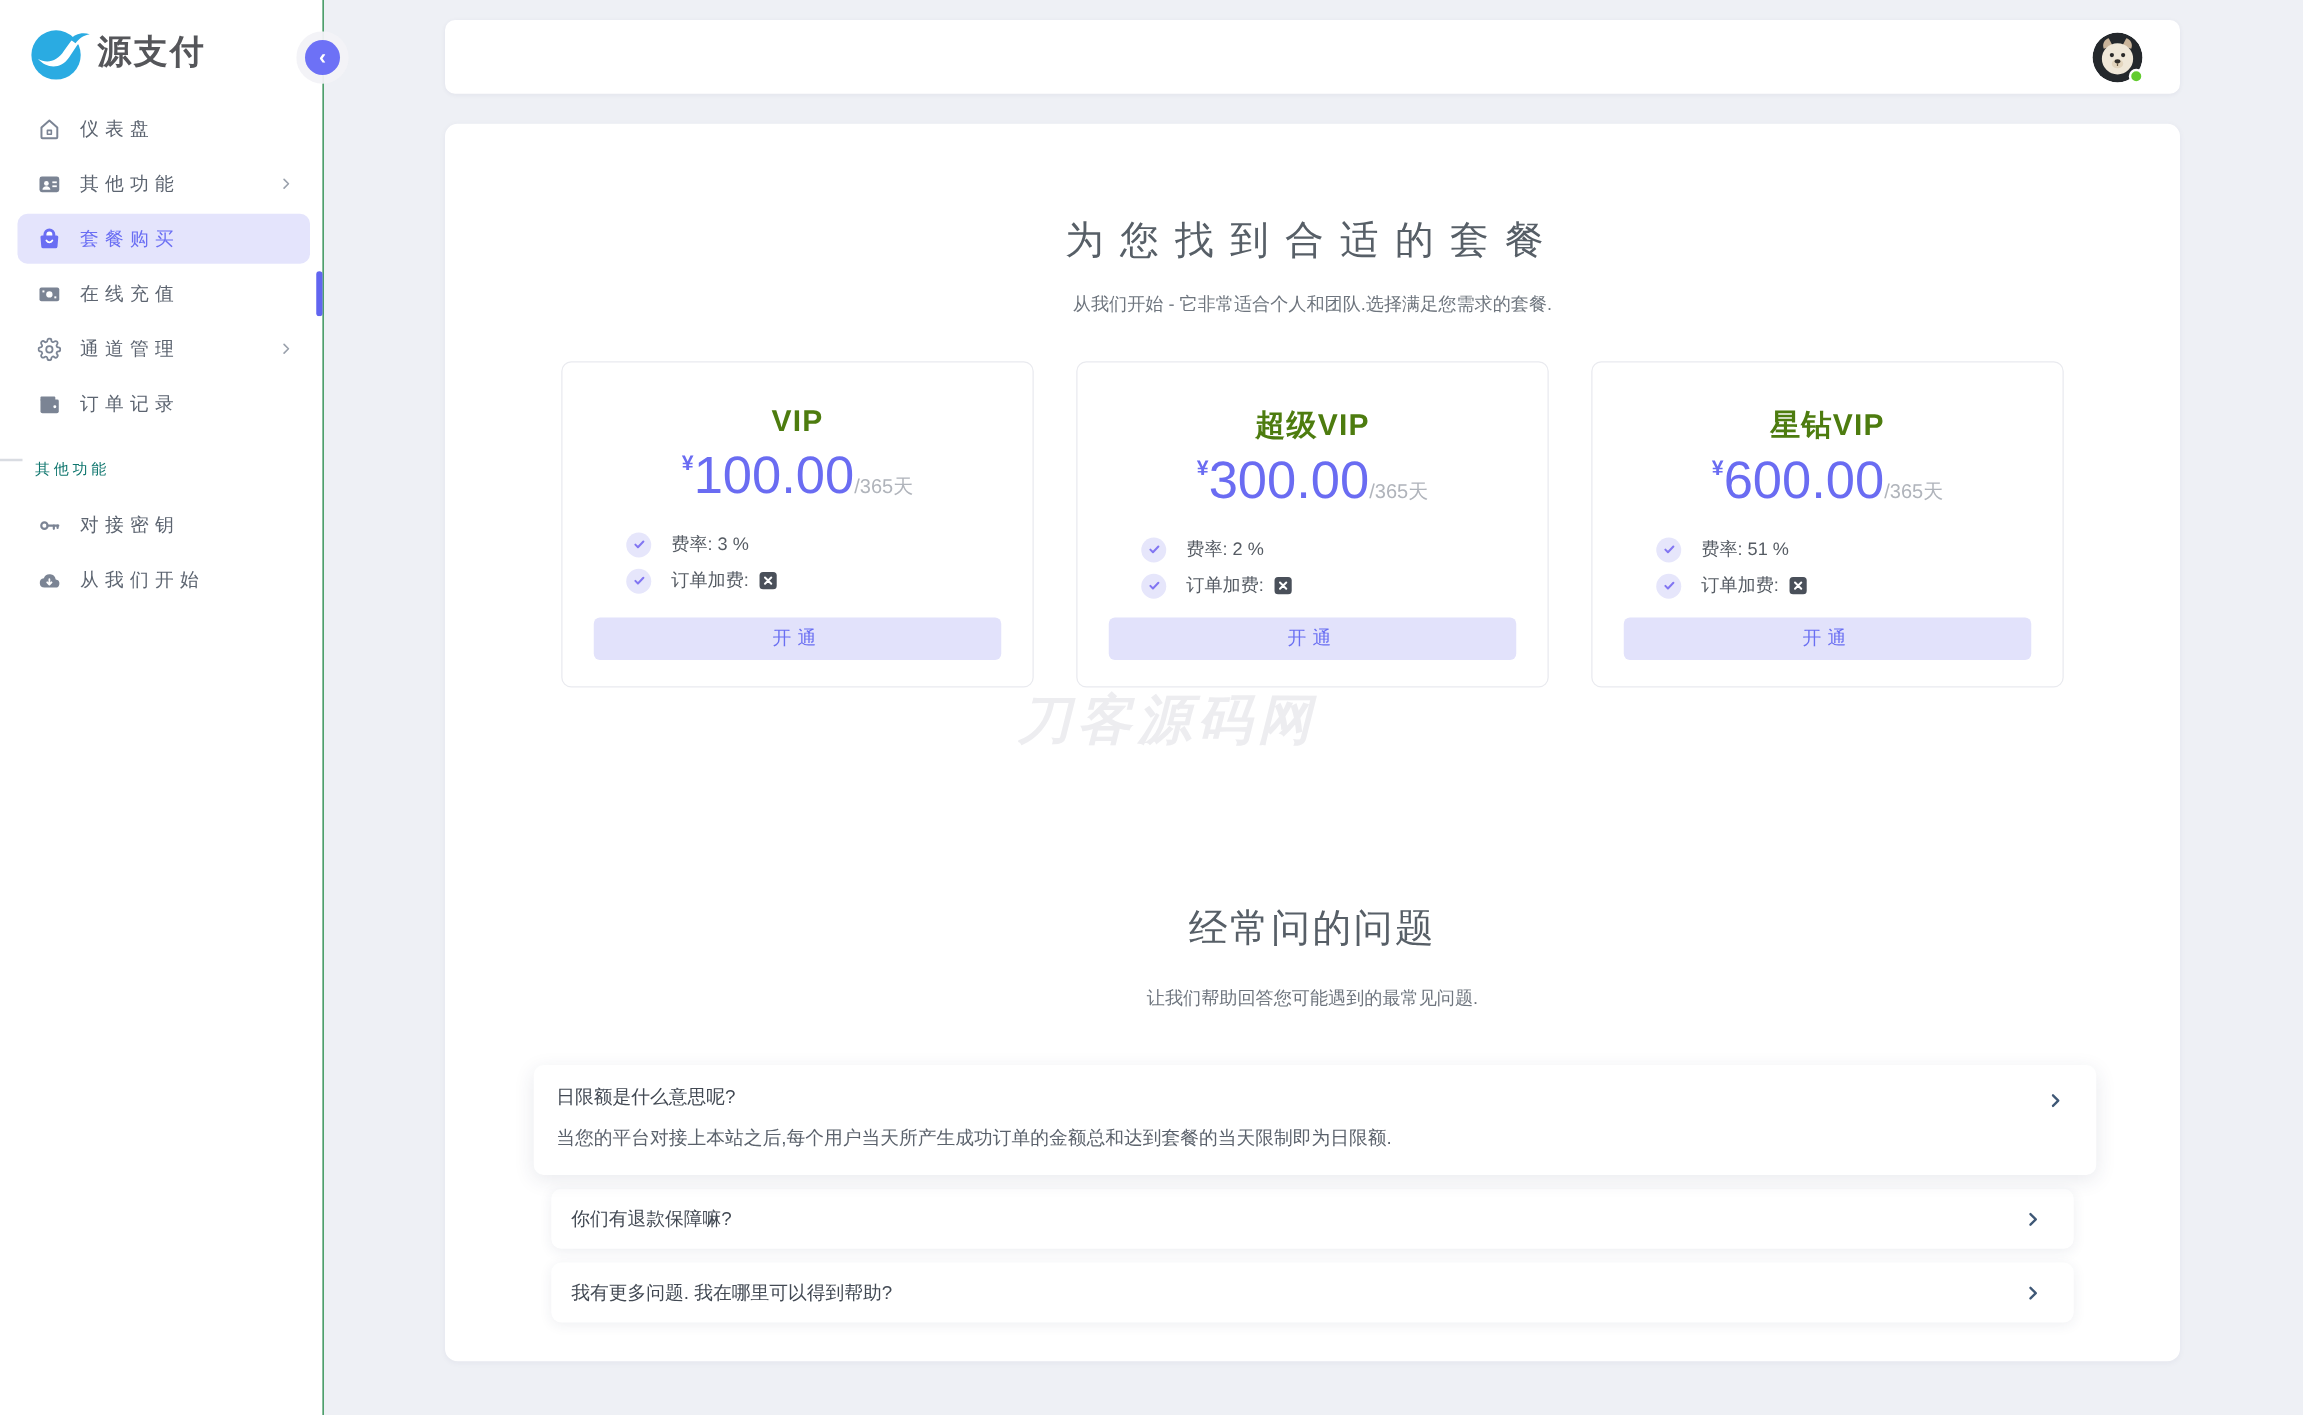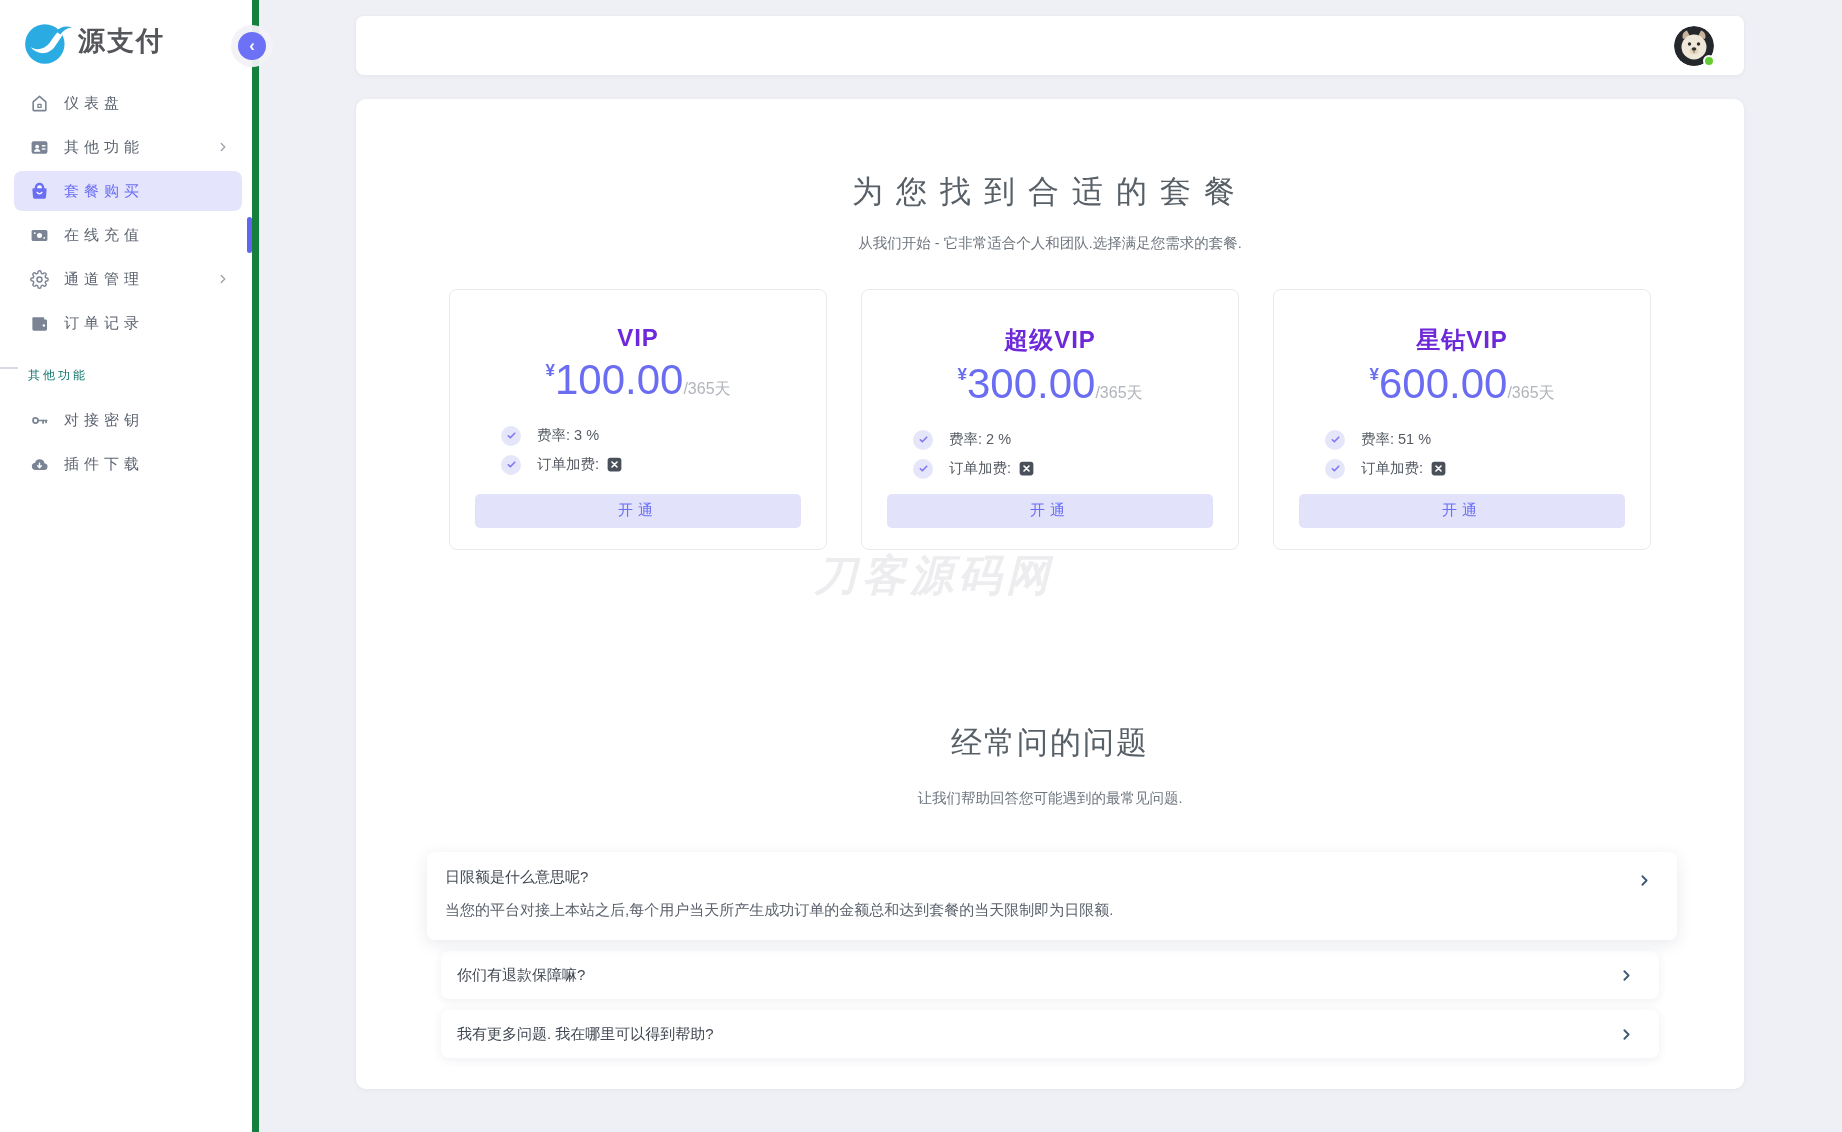--- a/index.html
+++ b/index.html
@@ -1,21 +1,21 @@
 <!DOCTYPE html>
 <html><head>
 <meta charset="utf-8">
 <style>
   html,body{margin:0;padding:0;width:1842px;height:1132px;background:#eef0f5;
     font-family:"Liberation Sans",sans-serif;overflow:hidden;}
   *{box-sizing:border-box;}
 
   
   .sidebar{position:fixed;left:0;top:0;bottom:0;width:259px;background:#fff;
-    border-right:7px solid #15803d;z-index:5;}
+    border-right:1px solid #15803d;z-index:5;}
   .logo-row{display:flex;align-items:center;padding:16px 0 10px 22px;height:76px;}
   .logo-mark{width:54px;height:46px;flex:none;}
   .logo-text{font-size:27px;font-weight:900;color:#55565a;letter-spacing:2px;margin-left:2px;}
   .collapse-btn{position:absolute;right:-14px;top:32px;width:28px;height:28px;border-radius:50%;
     background:#6d71f6;color:#fff;display:flex;align-items:center;justify-content:center;
     font-size:17px;font-weight:bold;cursor:pointer;box-shadow:0 0 0 7px rgba(242,242,247,.95);}
   .menu{padding:7px 10px 0 14px;}
   .menu-item{display:flex;align-items:center;height:40px;margin-bottom:4px;border-radius:8px;
     padding:0 12px 0 16px;color:#5c6470;font-size:15px;letter-spacing:5px;cursor:pointer;}
   .mi-icon{width:19px;height:19px;margin-right:15px;color:#7b8494;flex:none;}
@@ -43,21 +43,21 @@
   .main-card{position:relative;margin:24px 98px 0 97px;height:990px;background:#fff;
     border-radius:10px;box-shadow:0 1px 5px rgba(30,40,90,.05);}
 
   .pricing-title{padding-top:72px;text-align:center;font-size:31px;font-weight:400;
     color:#575f67;letter-spacing:13px;}
   .pricing-sub{text-align:center;font-size:14.5px;color:#6e757e;margin-top:13px;}
 
   .plans{display:flex;justify-content:center;gap:34px;margin-top:36px;}
   .plan{width:378px;height:261px;border:1px solid #e9eaef;border-radius:8px;
     padding:34px 25px 0;position:relative;background:#fff;}
-  .plan-name{text-align:center;font-size:24px;font-weight:700;color:#6d28d9;letter-spacing:1px;}
+  .plan-name{text-align:center;font-size:24px;font-weight:700;color:#4d7c0f;letter-spacing:1px;}
   .plan-price{text-align:center;margin-top:4px;white-space:nowrap;}
   .currency{font-size:17px;color:#6a6cf2;font-weight:700;vertical-align:18px;}
   .amount{font-size:42px;color:#6a6cf2;font-weight:400;}
   .period{font-size:16px;color:#b0b4bb;}
   .features{margin-top:22px;padding-left:26px;}
   .feature{display:flex;align-items:center;margin-bottom:9px;font-size:14.5px;color:#555b63;}
   .check-circle{width:20px;height:20px;border-radius:50%;background:#e6e6fb;color:#8276f2;
     display:flex;align-items:center;justify-content:center;margin-right:16px;flex:none;}
   .check-circle svg{width:11px;height:11px;}
   .x-square{width:15px;height:15px;margin-left:8px;flex:none;}
@@ -194,21 +194,21 @@
       <span>对接密钥</span>
     </div>
 
     <div class="menu-item">
       <span class="mi-icon">
         <svg viewBox="0 0 24 24">
           <path d="M7 19a4.7 4.7 0 0 1-.6-9.36 6.2 6.2 0 0 1 12 1.16A4.1 4.1 0 0 1 17.6 19z" fill="currentColor"></path>
           <path d="M12 10.5v5.3M9.8 13.7 12 16l2.2-2.3" stroke="#fff" stroke-width="1.8" fill="none" stroke-linecap="round" stroke-linejoin="round"></path>
         </svg>
       </span>
-      <span>插件下载</span>
+      <span>从我们开始</span>
     </div>
   </nav>
 
   <div class="active-bar"></div>
 </aside>
 
 <div class="content">
 
   <header class="topbar">
     <div class="avatar-wrap">

